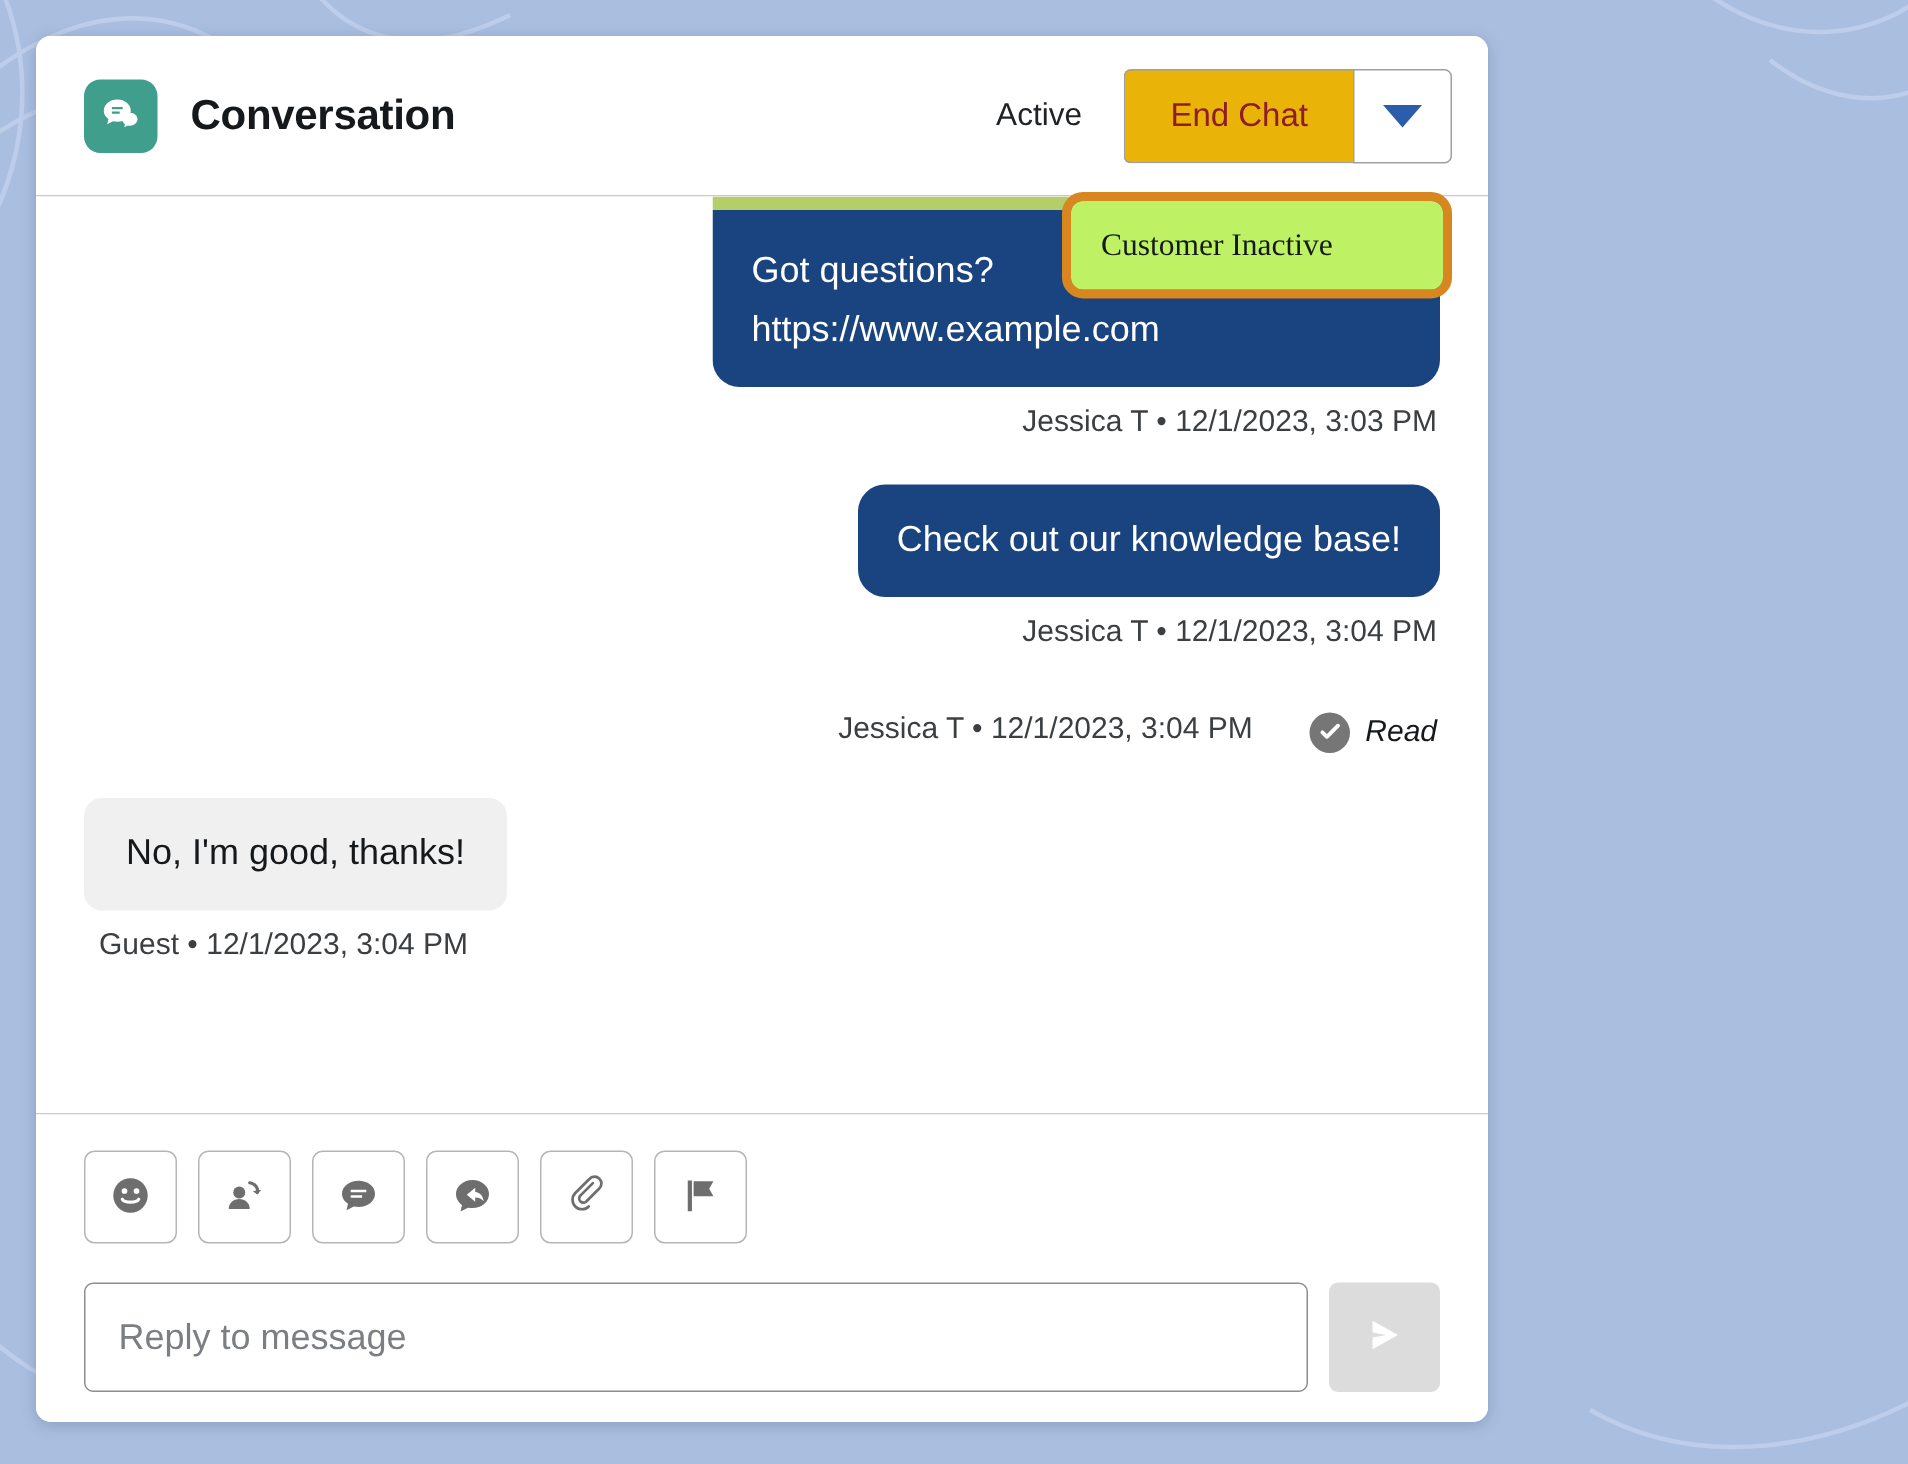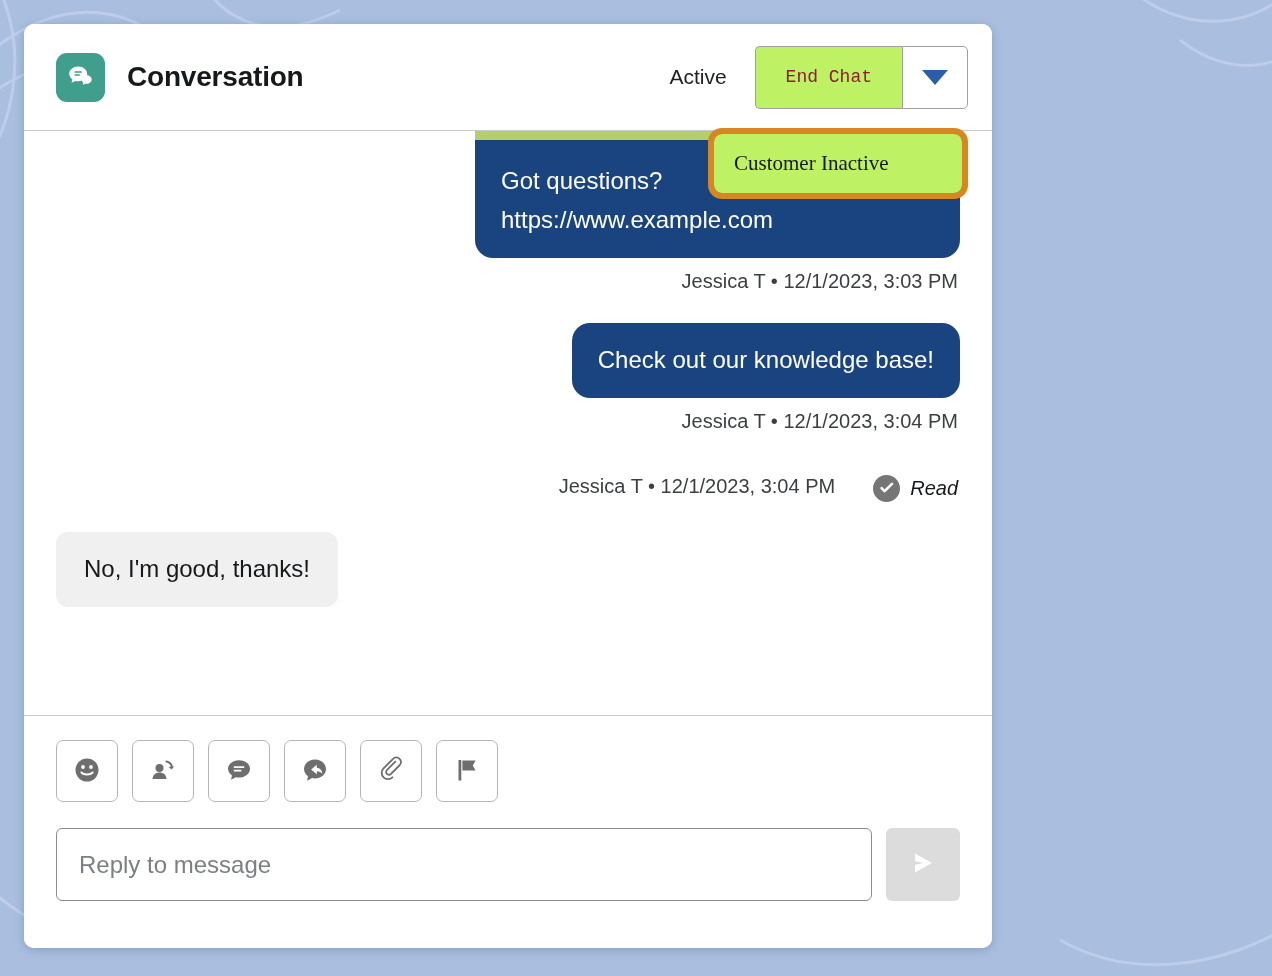--- a/index.html
+++ b/index.html
@@ -85,24 +85,24 @@
     white-space: nowrap;
   }
   .btn-group {
     display: flex;
     align-items: stretch;
     height: 63px;
   }
   .btn-end-chat {
     border: 1px solid #a0a0a0;
     border-right: none;
-    background: #bef264;
+    background: #eab308;
     color: #8c1d29;
-    font-size: 18px;
-    font-family: Liberation Mono, monospace;
+    font-size: 22px;
+    font-family: Liberation Sans, sans-serif;
     padding: 0 30px;
     border-radius: 5px 0 0 5px;
     cursor: pointer;
     white-space: nowrap;
   }
   .btn-caret {
     border: 1px solid #a0a0a0;
     background: #fff;
     width: 66px;
     border-radius: 0 5px 5px 0;
@@ -213,21 +213,21 @@
     align-items: center;
     justify-content: center;
     flex: 0 0 auto;
   }
   .read-label { font-style: italic; font-size: 20px; color: #16191c; }
 
   
   .composer {
     flex: 0 0 auto;
     border-top: 1px solid #c9c9c9;
-    padding: 24px 32px 47px 32px;
+    padding: 24px 32px 20px 32px;
     background: #fff;
     border-radius: 0 0 10px 10px;
   }
   .tool-row { display: flex; gap: 14px; margin-bottom: 26px; }
   .tool-btn {
     width: 62px; height: 62px;
     border: 1px solid #b5b5b5;
     border-radius: 7px;
     background: #fff;
     display: flex;
@@ -341,20 +341,23 @@
               <path d="M2.6 8.2l3 3 7.4-7.4" stroke="#ffffff" stroke-width="2.6" fill="none" stroke-linecap="round" stroke-linejoin="round"></path>
             </svg>
           </span>
           <span class="read-label">Read</span>
         </span>
       </div>
     </div>
 
     <div class="msg-row in">
       <div class="bubble in">No, I'm good, thanks!</div>
+      <div class="meta in">
+        <span>Guest • 12/1/2023, 3:04 PM</span>
+      </div>
     </div>
 
   </div>
 
   <div class="composer">
 
     <div class="tool-row">
 
       <button class="tool-btn">
         <span>

